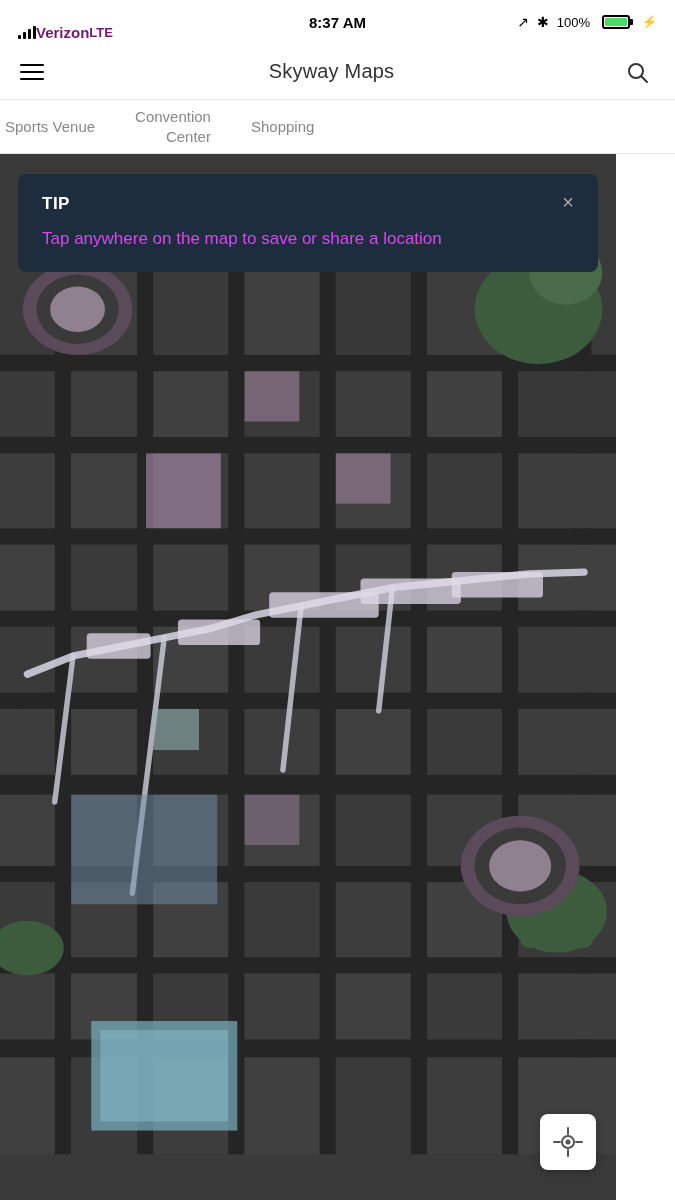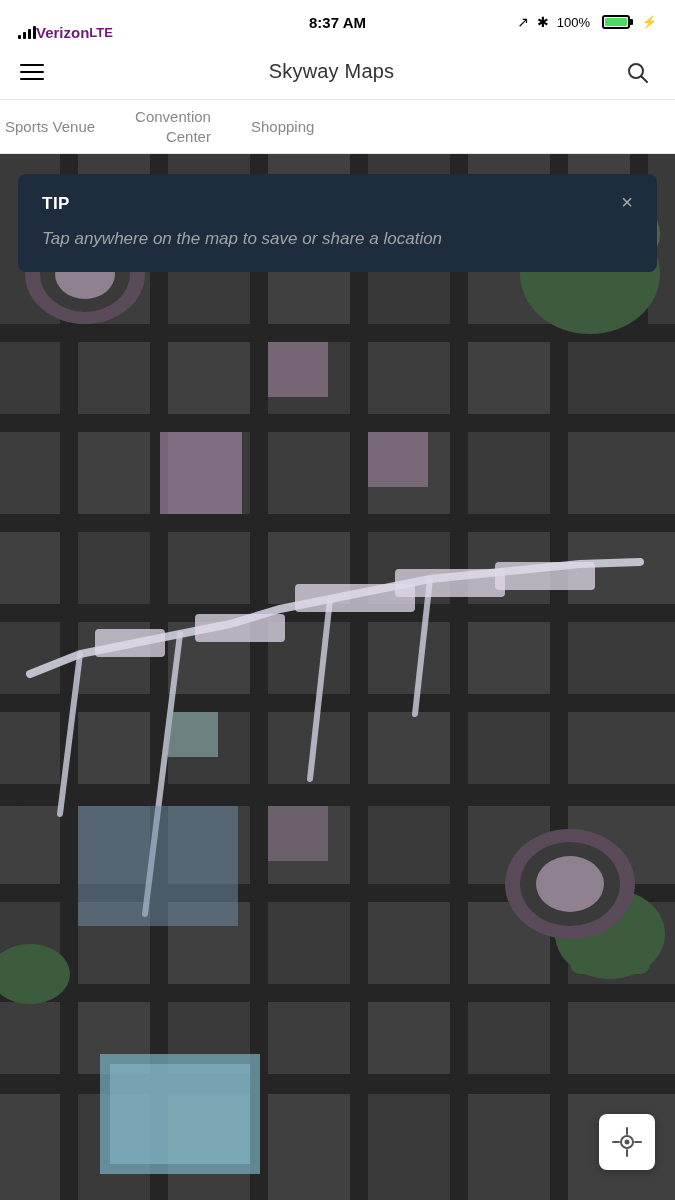--- a/index.html
+++ b/index.html
@@ -169,21 +169,21 @@
       line-height: 1.3;
     }
 
     .category-tab:first-child {
       padding-left: 5px;
     }
 
     
     #map-area {
       position: relative;
-      width: 675px;
+      width: 616px;
       height: calc(1200px - 44px - 56px - 54px);
       overflow: hidden;
       padding-left: 46px;
     }
 
     
     .map-bg {
       position: absolute;
       top: 0; left: 0;
       width: 100%; height: 100%;
@@ -228,23 +228,22 @@
     .tip-close {
       font-size: 20px;
       color: #aaa;
       cursor: pointer;
       line-height: 1;
       margin-top: -2px;
     }
 
     .tip-text {
       font-size: 17px;
-      color: #a3a3a3;
+      color: #d946ef;
       line-height: 1.5;
-      font-style: italic;
     }
 
     
     #location-btn {
       position: absolute;
       bottom: 30px;
       right: 20px;
       width: 56px;
       height: 56px;
       background: #fff;

